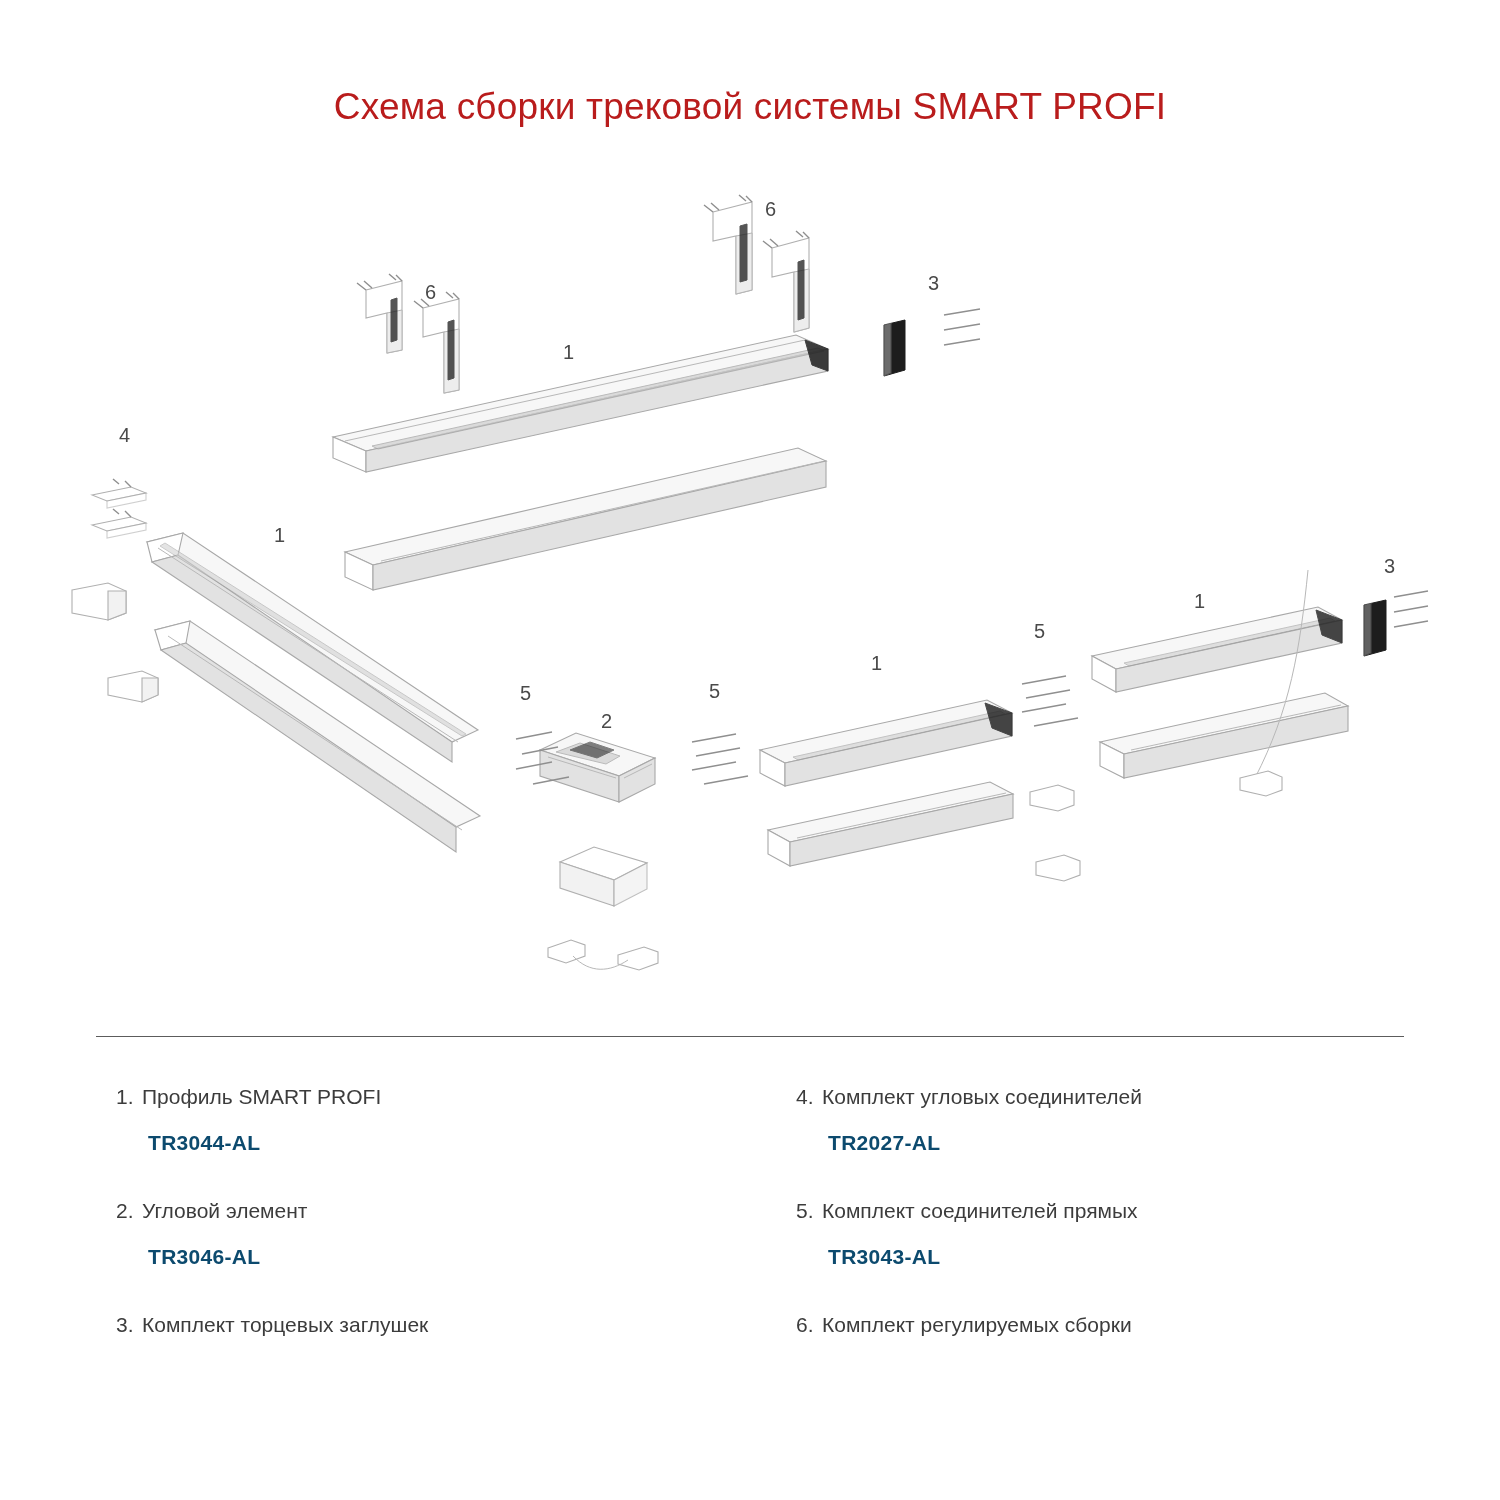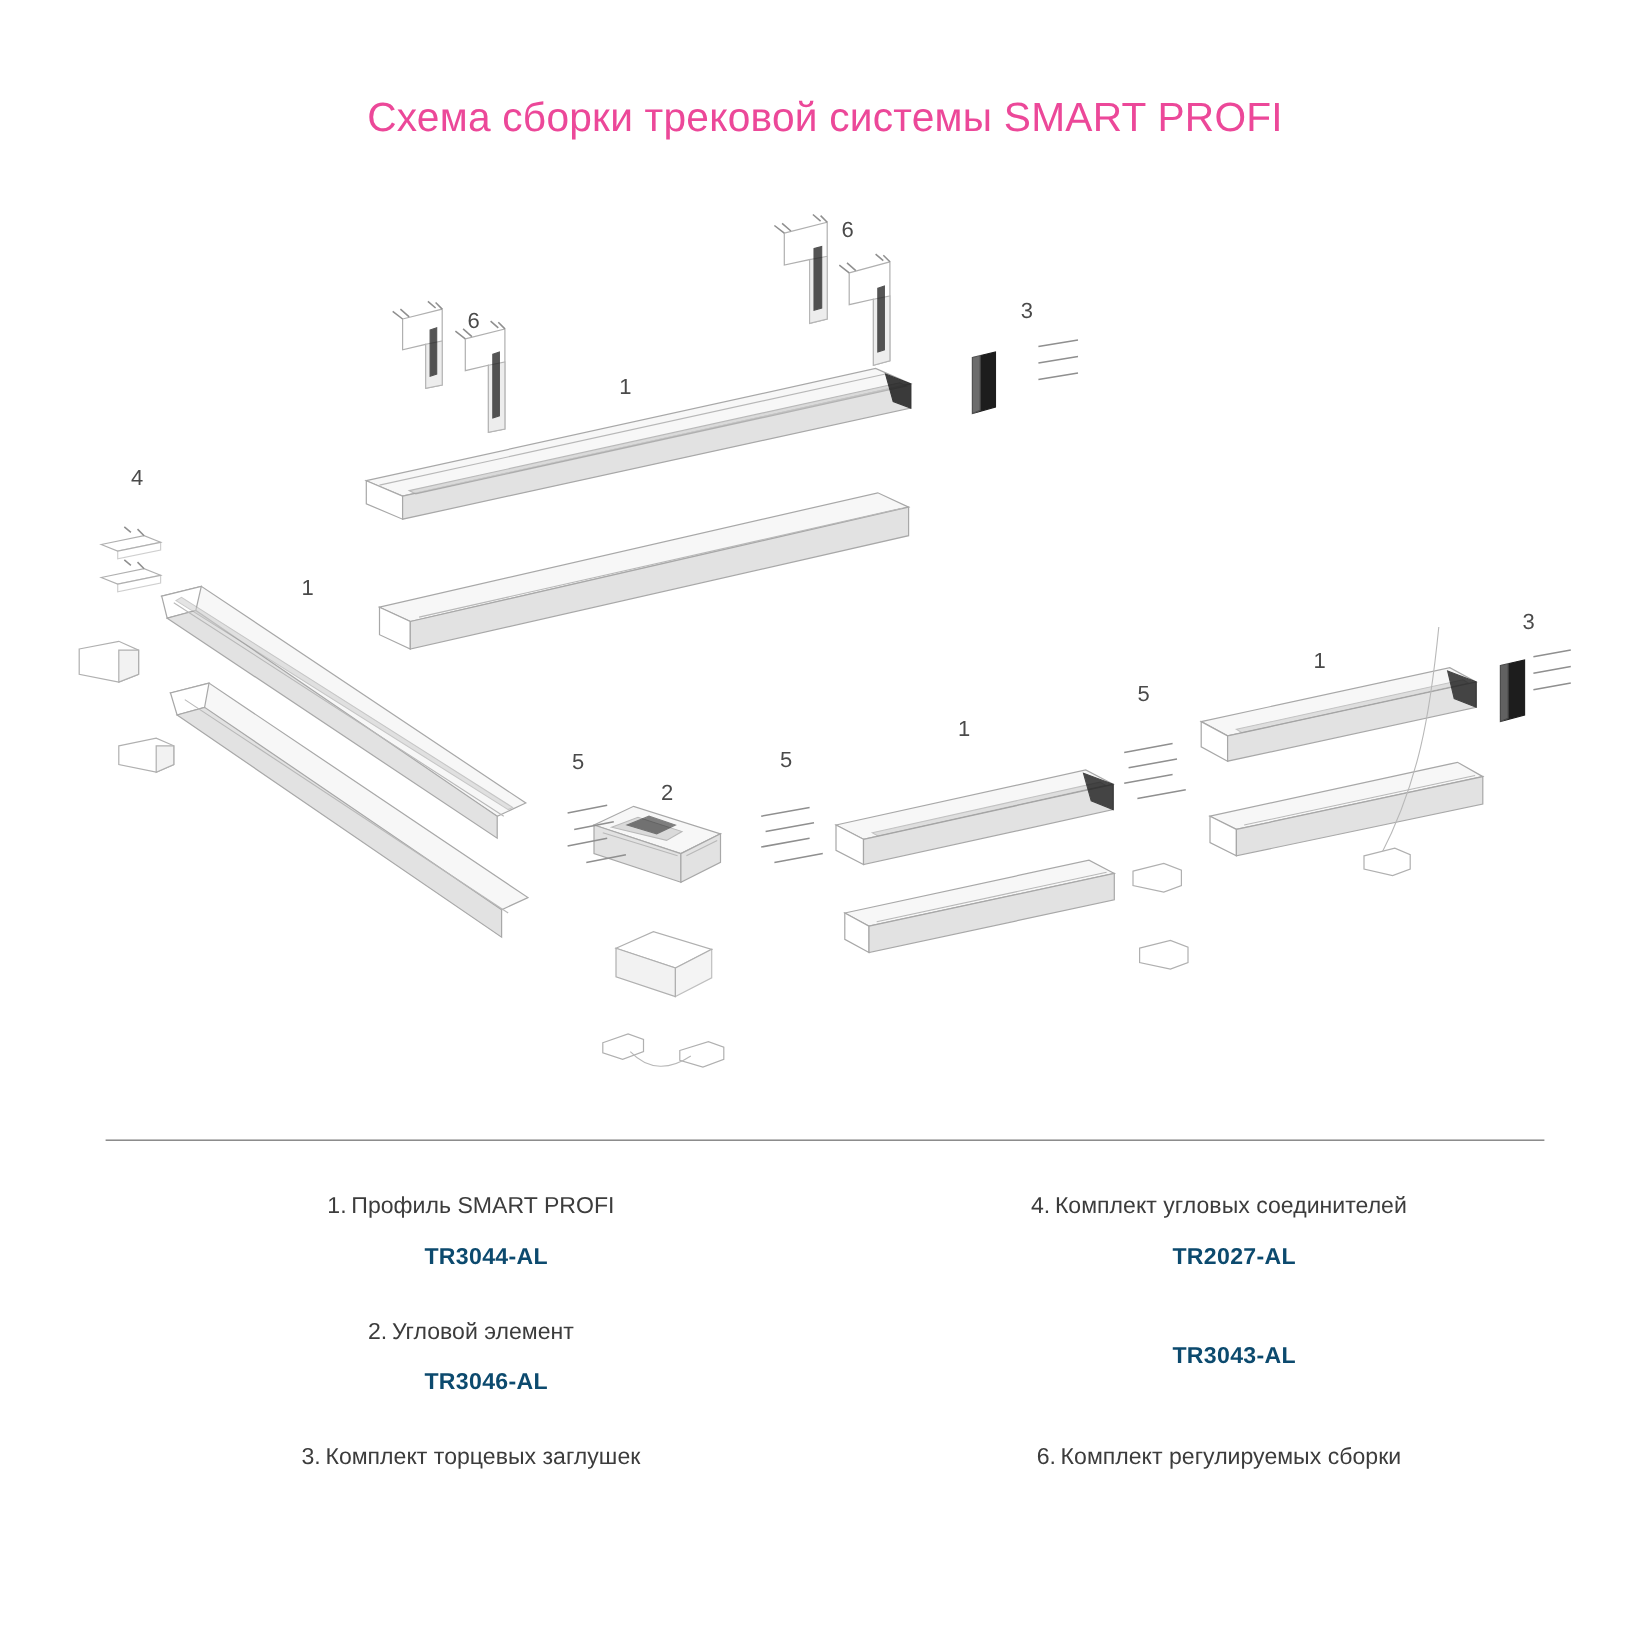--- a/index.html
+++ b/index.html
@@ -21,21 +21,21 @@
   }
   
   .title {
     position: absolute;
     top: 86px;
     left: 0;
     width: 1500px;
     text-align: center;
     font-size: 37px;
     font-weight: 400;
-    color: #ec4899;
+    color: #b91c1c;
     letter-spacing: 0.2px;
   }
   
   .diagram {
     position: absolute;
     top: 150px;
     left: 0;
     width: 1500px;
     height: 880px;
   }
@@ -65,21 +65,20 @@
     top: 1085px;
     width: 1320px;
     display: grid;
     grid-template-columns: 640px 640px;
     column-gap: 40px;
     row-gap: 0px;
   }
   .legend-item {
     margin-bottom: 44px;
     padding-left: 20px;
-    text-align: center;
   }
   .legend-line {
     font-size: 21px;
     color: #3c3c3c;
     white-space: nowrap;
   }
   .legend-num {
     display: inline-block;
     min-width: 26px;
   }
@@ -311,20 +310,23 @@
     </div>
 
     <div class="legend-item">
       <div class="legend-line">
         <span class="legend-num">2.</span><span>Угловой элемент</span>
       </div>
       <div class="legend-code">TR3046-AL</div>
     </div>
 
     <div class="legend-item">
+      <div class="legend-line">
+        <span class="legend-num">5.</span><span>Комплект соединителей прямых</span>
+      </div>
       <div class="legend-code">TR3043-AL</div>
     </div>
 
     <div class="legend-item">
       <div class="legend-line">
         <span class="legend-num">3.</span><span>Комплект торцевых заглушек</span>
       </div>
     </div>
 
     <div class="legend-item">

